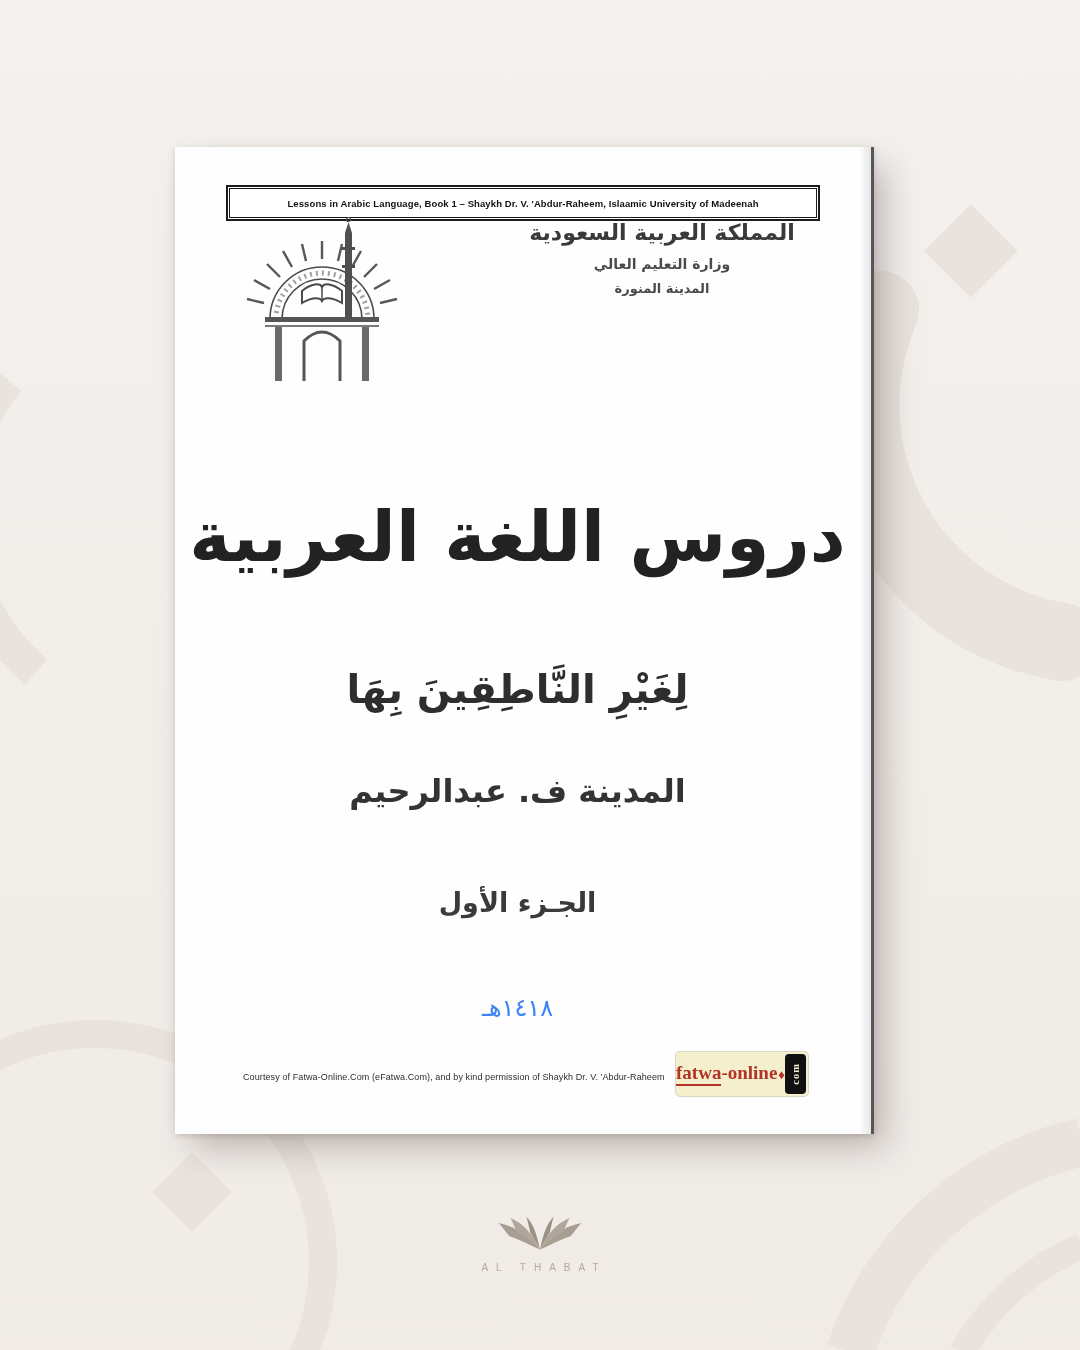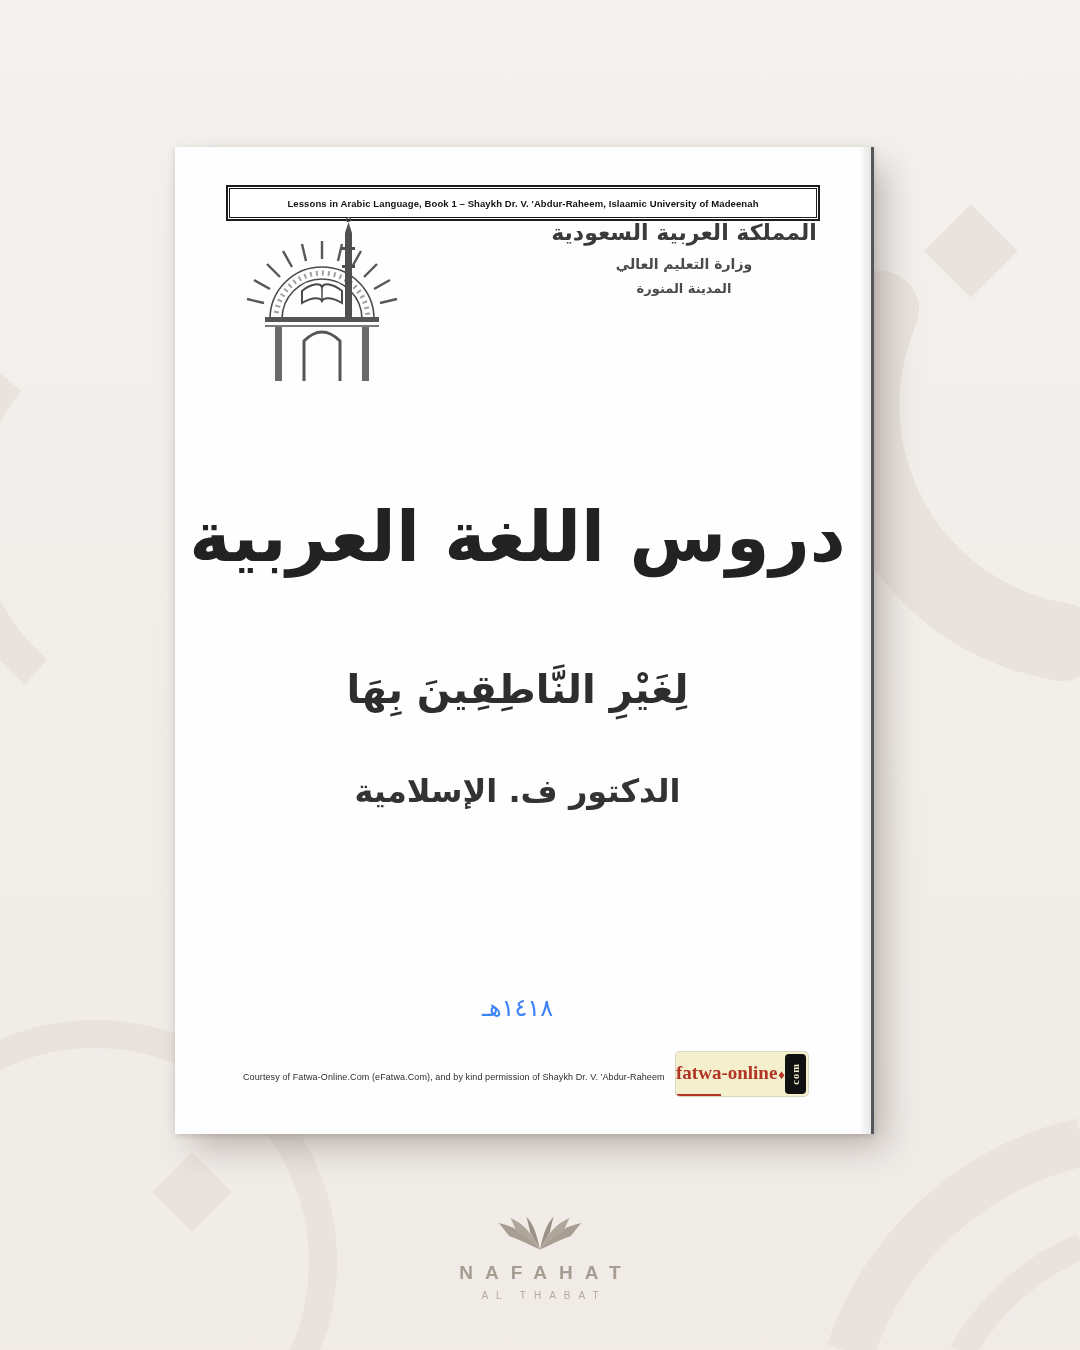--- a/index.html
+++ b/index.html
@@ -25,21 +25,21 @@
   }
   .header-box-inner{
     border:1px solid #1b1b1b;height:100%;box-sizing:border-box;
     display:flex;align-items:center;justify-content:center;
     font-size:9.5px;font-weight:bold;color:#111;letter-spacing:.1px;white-space:nowrap;
   }
   
   .emblem{position:absolute;left:50px;top:70px;width:195px;height:172px;}
   
   .ministry{
-    position:absolute;right:50px;top:68px;width:280px;text-align:center;
+    position:absolute;right:72px;top:68px;width:280px;text-align:center;
     direction:rtl;font-family:"DejaVu Sans",sans-serif;color:#3a3a3a;font-weight:bold;
   }
   .ministry .l1{font-size:22px;line-height:36px;}
   .ministry .l2{font-size:14px;line-height:26px;color:#4a4a4a;}
   .ministry .l3{font-size:24px;line-height:38px;}
   .ministry .l4{font-size:13px;line-height:24px;color:#4a4a4a;}
   
   .ar{direction:rtl;font-family:"DejaVu Sans",sans-serif;text-align:center;
       position:absolute;left:0;right:14px;font-weight:bold;}
   .main-title{top:338px;font-size:70px;line-height:1.5;color:#222;}
@@ -53,21 +53,21 @@
   }
   .fatwa-logo{
     position:absolute;left:501px;top:905px;width:132px;height:44px;
     background:#f4efcd;border-radius:4px;display:flex;align-items:center;
     box-shadow:0 0 0 1px rgba(150,140,90,.35);overflow:hidden;
   }
   .fatwa-word{
     flex:1;text-align:center;font-family:"Liberation Serif",serif;font-weight:bold;
     font-size:19px;color:#b13426;white-space:nowrap;line-height:40px;
   }
-  .fatwa-word .u{border-bottom:2px solid #b13426;padding-bottom:11px;}
+  .fatwa-word .u{border-bottom:2px solid #b13426;padding-bottom:1px;}
   .fatwa-dot{color:#b13426;font-size:13px;margin-left:1px;}
   .fatwa-com{
     width:25px;height:40px;margin:2px 2px 2px 0;background:#101010;border-radius:4px;
     display:flex;align-items:center;justify-content:center;
   }
   .fatwa-com span{
     writing-mode:vertical-rl;transform:rotate(180deg);
     color:#f4efcd;font-size:10.5px;font-weight:bold;letter-spacing:1px;
     font-family:"Liberation Serif",serif;
   }
@@ -139,21 +139,22 @@
   </div>
 
   <div class="ministry">
     <div class="l1">المملكة العربية السعودية</div>
     <div class="l2">وزارة التعليم العالي</div>
     <div class="l4">المدينة المنورة</div>
   </div>
 
   <div class="ar main-title">دروس اللغة العربية</div>
   <div class="ar subtitle">لِغَيْرِ النَّاطِقِينَ بِهَا</div>
-  <div class="ar author">الدكتور ف. الإسلامية</div>
+  <div class="ar author">المدينة ف. عبدالرحيم</div>
+  <div class="ar part">الجـزء الأول</div>
   <div class="ar year">١٤١٨هـ</div>
 
   <div class="courtesy">Courtesy of Fatwa-Online.Com (eFatwa.Com), and by kind permission of Shaykh Dr. V. 'Abdur-Raheem</div>
 
   <div class="fatwa-logo">
     <div class="fatwa-word">
       <span class="u">fatwa</span><span>-online</span><span class="fatwa-dot">♦</span>
     </div>
     <div class="fatwa-com">
       <span>com</span>
@@ -170,15 +171,14 @@
       <path d="M80 52 C62 28 44 18 16 11 L32 31 C52 38 66 46 80 52 Z"></path>
       <path d="M80 52 C66 24 54 12 34 3 L45 26 C60 35 71 43 80 52 Z" fill="#b0a69b"></path>
       <path d="M80 52 C74 24 69 12 59 1 L65 26 C71 36 76 44 80 52 Z" fill="#9c9186"></path>
     </g>
     <g fill="#a89d92" transform="scale(-1,1) translate(-160,0)">
       <path d="M80 52 C62 28 44 18 16 11 L32 31 C52 38 66 46 80 52 Z"></path>
       <path d="M80 52 C66 24 54 12 34 3 L45 26 C60 35 71 43 80 52 Z" fill="#b0a69b"></path>
       <path d="M80 52 C74 24 69 12 59 1 L65 26 C71 36 76 44 80 52 Z" fill="#9c9186"></path>
     </g>
   </svg>
-  <div class="name">NAFAHAT</div>
   <div class="sub">AL THABAT</div>
 </div>
 
 </body></html>

